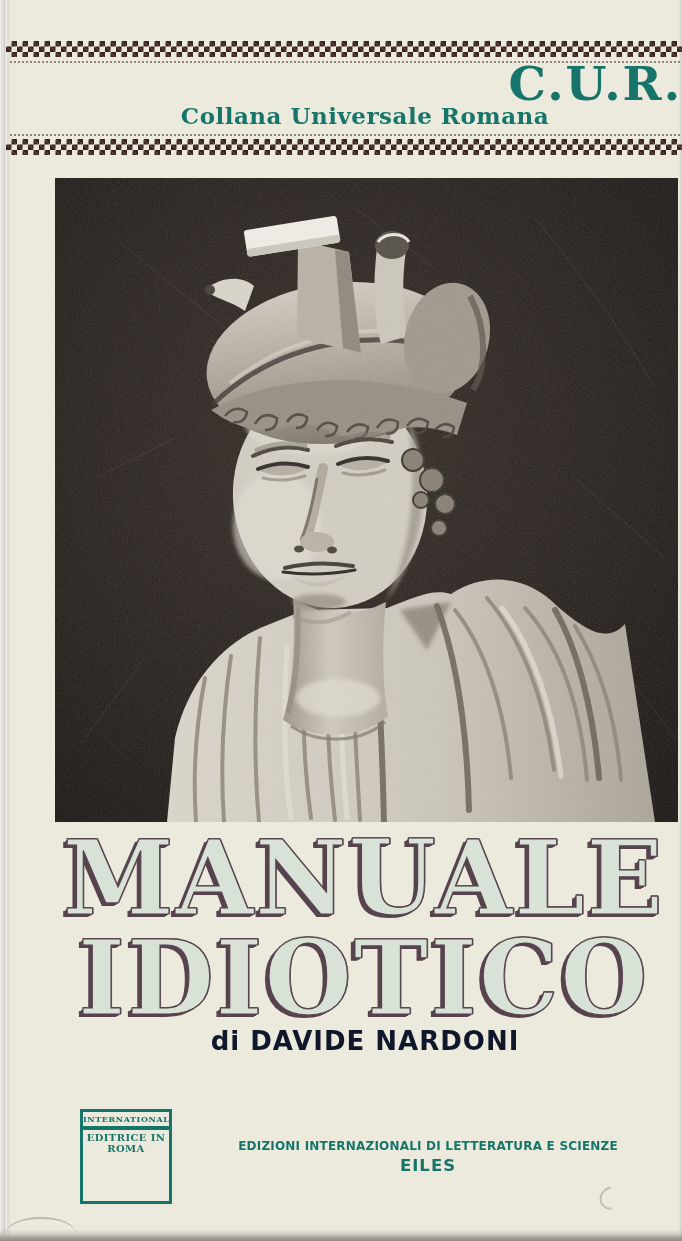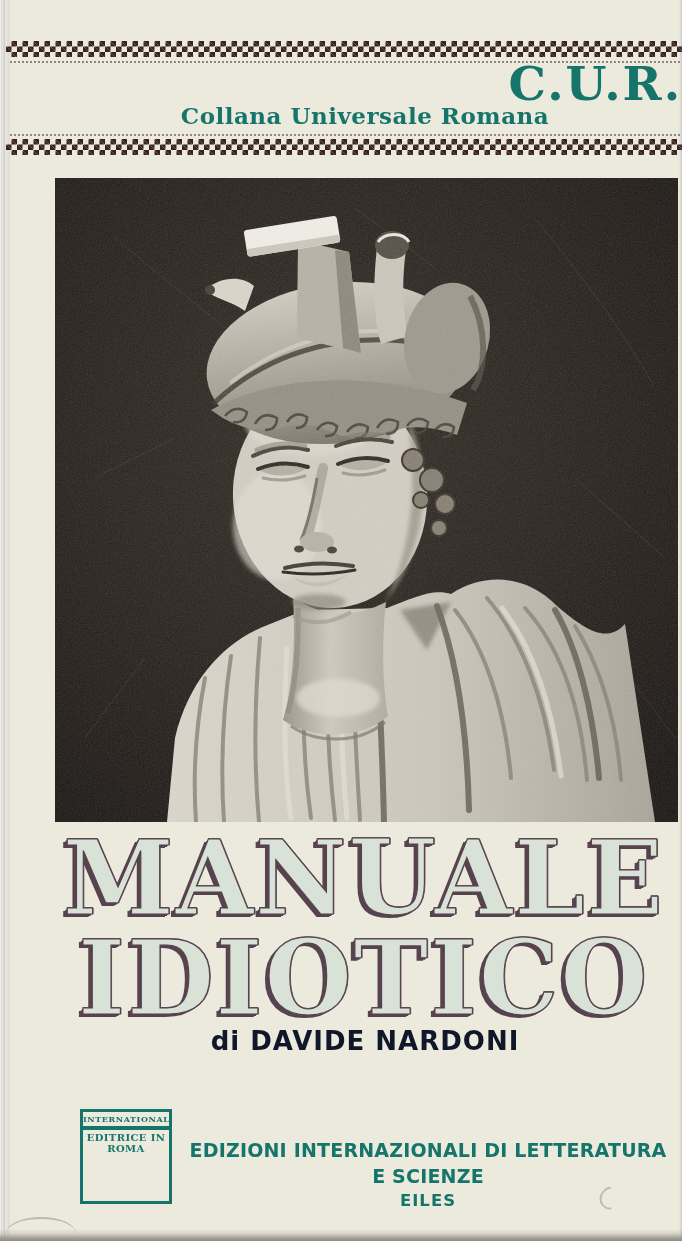--- a/index.html
+++ b/index.html
@@ -52,21 +52,21 @@
     padding:2px 0 2px 0;}
   .logo-mid{flex:1;position:relative;}
   .logo-mid .scorpion{position:absolute;left:14px;top:0px;}
   .logo-name{position:absolute;left:0;right:0;bottom:0px;text-align:center;
     color:#16756a;font-weight:bold;font-size:25px;letter-spacing:3px;line-height:1;}
   .logo-bottom{border-top:2px solid #16756a;text-align:center;
     font-size:10px;font-weight:bold;letter-spacing:.4px;color:#16756a;
     padding:2px 0 2px 0;}
   .pub-text{position:absolute;left:182px;right:8px;top:1138px;text-align:center;
     font-family:"DejaVu Sans","Liberation Sans",sans-serif;color:#16756a;font-weight:bold;}
-  .pub-line1{font-size:19px;letter-spacing:.2px;line-height:1.35;}
+  .pub-line1{font-size:12px;letter-spacing:.2px;line-height:1.35;}
   .pub-line2{font-size:16.5px;letter-spacing:1px;line-height:1.5;}
   .pencil-mark{position:absolute;left:600px;top:1186px;width:18px;height:20px;
     border:2px solid rgba(95,90,84,.30);border-right-color:transparent;
     border-top-color:transparent;border-radius:50%;transform:rotate(40deg);}
 </style>
 </head>
 <body>
 
 <div class="cover">
 

